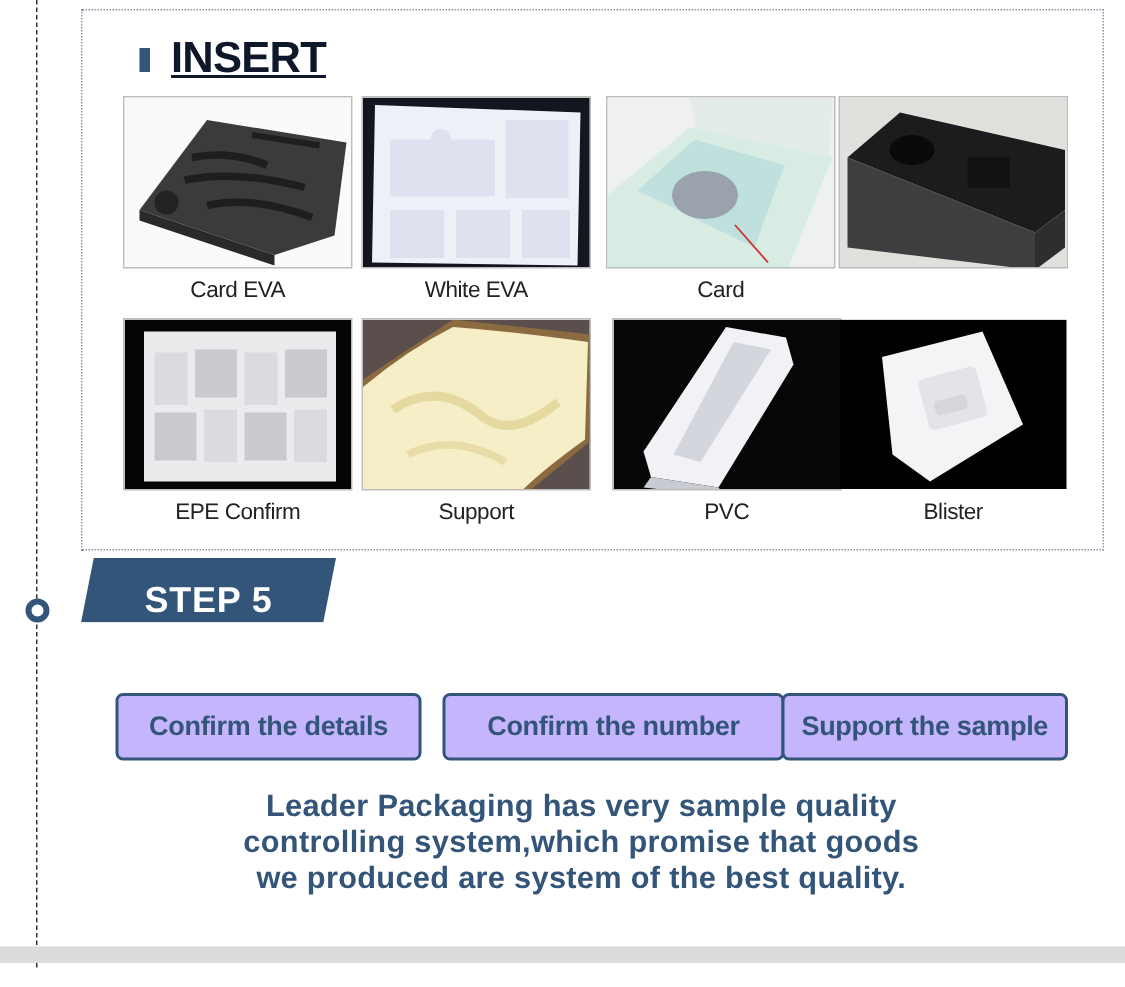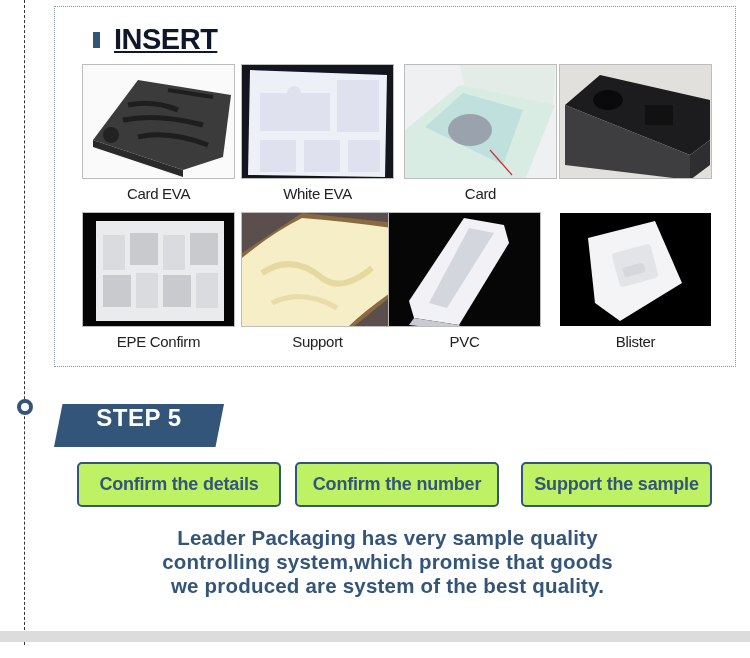--- a/index.html
+++ b/index.html
@@ -11,24 +11,24 @@
                   border: 4px solid #34557a; background: #fff; }
   .panel { position: absolute; left: 54px; top: 6px; width: 682px; height: 361px;
            border: 1px dotted #8a96a6; background: #fff; }
   .panel-title { position: absolute; left: 38px; top: 16px; display: flex; align-items: center; }
   .title-bar { width: 7px; height: 16px; background: #34557a; margin-right: 14px; }
   .title-text { color: #0f172a; font-weight: bold; font-size: 29px; letter-spacing: -0.5px; text-decoration: underline; }
   .grid { position: absolute; left: 27px; top: 57px; }
   .item { position: absolute; width: 153px; }
   .item .photo { width: 153px; height: 115px; border: 1px solid #bdbdbd; position: relative; overflow: hidden; }
   .item .label { text-align: center; font-size: 15px; color: #222; margin-top: 6px; letter-spacing: -0.3px; }
-  .step { position: absolute; left: 54px; top: 404px; width: 170px; height: 43px; background: #34557a;
-          clip-path: polygon(5% 0, 100% 0, 95% 100%, 0 100%); display: flex; align-items: flex-start; justify-content: center; }
+  .step { position: absolute; left: 54px; top: 372px; width: 170px; height: 43px; background: #34557a;
+          clip-path: polygon(5% 0, 100% 0, 95% 100%, 0 100%); display: flex; align-items: flex-end; justify-content: center; }
   .step span { color: #fff; font-weight: bold; font-size: 24px; letter-spacing: 0.5px; }
-  .btn { position: absolute; top: 462px; height: 45px; border: 2px solid #34557a; border-radius: 5px; background: #bef264;
+  .btn { position: absolute; top: 462px; height: 45px; border: 2px solid #34557a; border-radius: 5px; background: #c4b5fd;
          color: #34557a; font-weight: bold; font-size: 18px; display: flex; align-items: center; justify-content: center;
          letter-spacing: -0.2px; cursor: pointer; }
   .statement { position: absolute; left: 100px; top: 526px; width: 575px; text-align: center; color: #34557a;
                font-weight: bold; font-size: 20.5px; line-height: 24px; letter-spacing: 0.2px; }
   .bottom-band { position: absolute; left: 0; top: 631px; width: 750px; height: 11px; background: #dcdcdc; }
 </style>
 </head>
 <body>
 
 <div class="timeline"></div>
@@ -125,21 +125,21 @@
           <rect width="153" height="115" fill="#5a4f4c"></rect>
           <polygon points="0,40 60,0 153,10 153,80 110,115 0,115" fill="#8c6a40"></polygon>
           <path d="M0,45 Q30,20 60,5 Q100,8 150,15 L148,80 Q120,100 105,115 L0,115 Z" fill="#f5eec6"></path>
           <path d="M20,60 Q50,40 80,65 Q100,80 130,55" stroke="#e5d9a0" stroke-width="6" fill="none"></path>
           <path d="M30,90 Q60,75 95,95" stroke="#e8dca8" stroke-width="5" fill="none"></path>
         </svg>
       </div>
       <div class="label">Support</div>
     </div>
 
-    <div class="item" style="left:306px;top:148px">
+    <div class="item" style="left:326px;top:148px">
       <div class="photo">
         <svg width="153" height="115" viewBox="0 0 153 115">
           <rect width="153" height="115" fill="#060606"></rect>
           <polygon points="75,5 115,12 120,30 70,112 25,105 20,88" fill="#f2f2f6"></polygon>
           <polygon points="80,15 105,20 58,95 40,90" fill="#d4d6de"></polygon>
           <polygon points="25,105 70,112 75,118 20,112" fill="#c9cbd3"></polygon>
         </svg>
       </div>
       <div class="label">PVC</div>
     </div>
@@ -156,21 +156,21 @@
       <div class="label">Blister</div>
     </div>
   </div>
 </div>
 
 <div class="step">
   <span>STEP 5</span>
 </div>
 
 <div class="btn" style="left:77px;width:204px">Confirm the details</div>
-<div class="btn" style="left:295px;width:204px">Confirm the number</div>
+<div class="btn" style="left:295px;width:228px">Confirm the number</div>
 <div class="btn" style="left:521px;width:191px">Support the sample</div>
 
 <div class="statement">
   <div>Leader Packaging has very sample quality</div>
   <div>controlling system,which promise that goods</div>
   <div>we produced are system of the best quality.</div>
 </div>
 
 <div class="bottom-band"></div>
 

